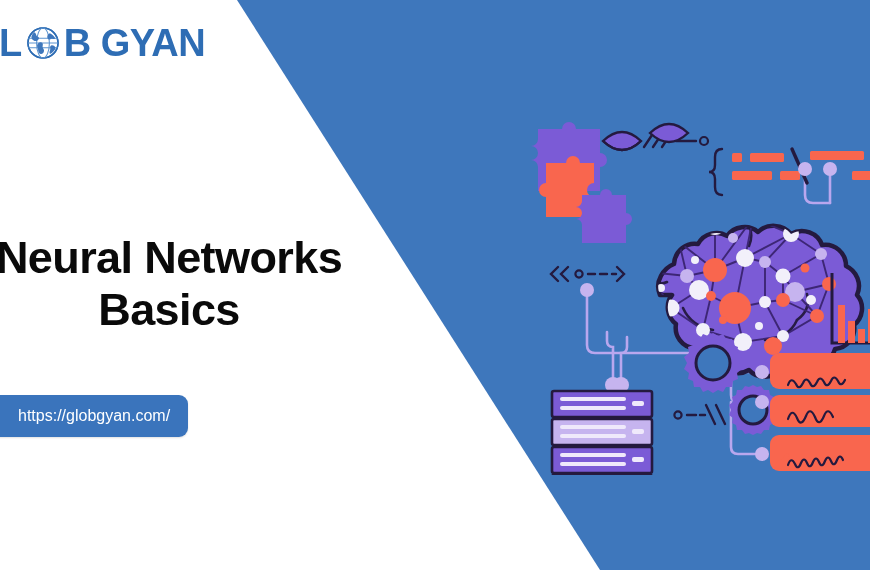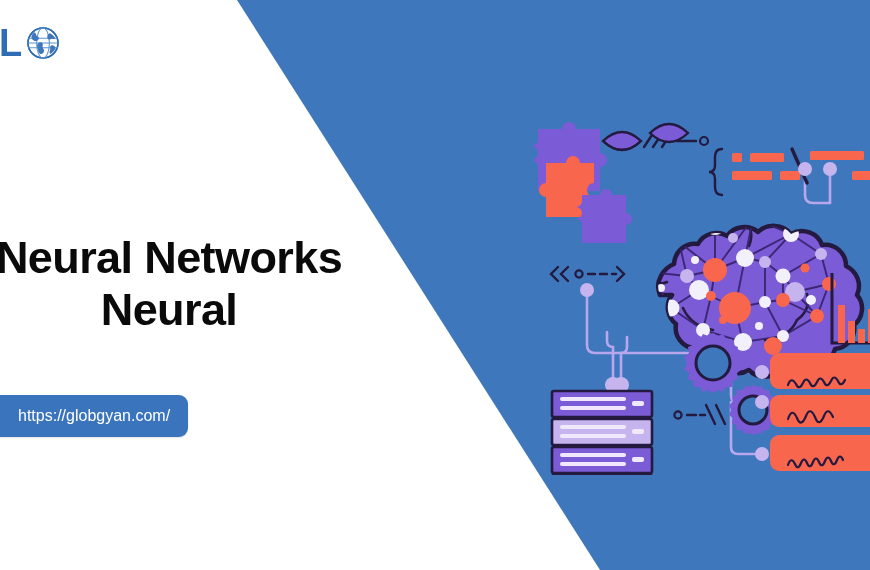--- a/index.html
+++ b/index.html
@@ -93,25 +93,26 @@
         <circle cx="18" cy="18" r="15" fill="#ffffff" stroke="#2E6DB4" stroke-width="1.6"></circle>
         <circle cx="18" cy="18" r="15" fill="none" stroke="#2E6DB4" stroke-width="1.4"></circle>
         <ellipse cx="18" cy="18" rx="6.4" ry="15" fill="none" stroke="#5C94D0" stroke-width="1.1"></ellipse>
         <path d="M3.4 13.3 H32.6 M3.4 22.7 H32.6 M3 18 H33" stroke="#5C94D0" stroke-width="1.1" fill="none"></path>
         <path d="M9.5 7.2 c2.2 1.4 1.2 3.6 3.2 4.3 c2.3 .8 1.1 3.4 -.6 4.2 c-1.9 .9 -4.6 -.4 -5.4 -2.3 c-.8 -2 .3 -4.7 2.8 -6.2 Z" fill="#3E77BC"></path>
         <path d="M14.5 17.4 c2.6 -.6 3.9 1.3 3.2 3.3 c-.6 1.8 .6 2.4 1.2 4 c.6 1.7 -.7 4.1 -2.6 4.4 c-2.1 .3 -3.1 -2.4 -3.2 -4.3 c-.1 -2.2 -1.6 -3.2 -.9 -5 c.4 -1 1.2 -2.1 2.3 -2.4 Z" fill="#3E77BC"></path>
         <path d="M24.8 8.2 c2.6 1 4.6 3 5.6 5.4 c-1.6 1.1 -2.9 -.5 -4.3 .4 c-1.5 1 -3.6 .2 -3.8 -1.6 c-.2 -1.8 .6 -3.5 2.5 -4.2 Z" fill="#3E77BC"></path>
         <path d="M26.2 20.4 c2 -.4 4 .9 4.4 2.7 c-1 2.7 -3 4.9 -5.6 6 c-1.3 -1.6 .3 -3.2 .3 -5 c0 -1.5 -.6 -3.3 .9 -3.7 Z" fill="#3E77BC"></path>
       </svg>
     </span>
+    <span class="logo-word">B GYAN</span>
   </div>
 
   <h1 id="headline">
     <span>Neural Networks</span><br>
-    <span>Neural</span>
+    <span>Basics</span>
   </h1>
 
   <div id="url-pill">
     <span>https://globgyan.com/</span>
   </div>
 
   <div id="illustration">
     <svg viewBox="0 0 380 380" aria-hidden="true">
       <defs>
         <clipPath id="brainClip">

